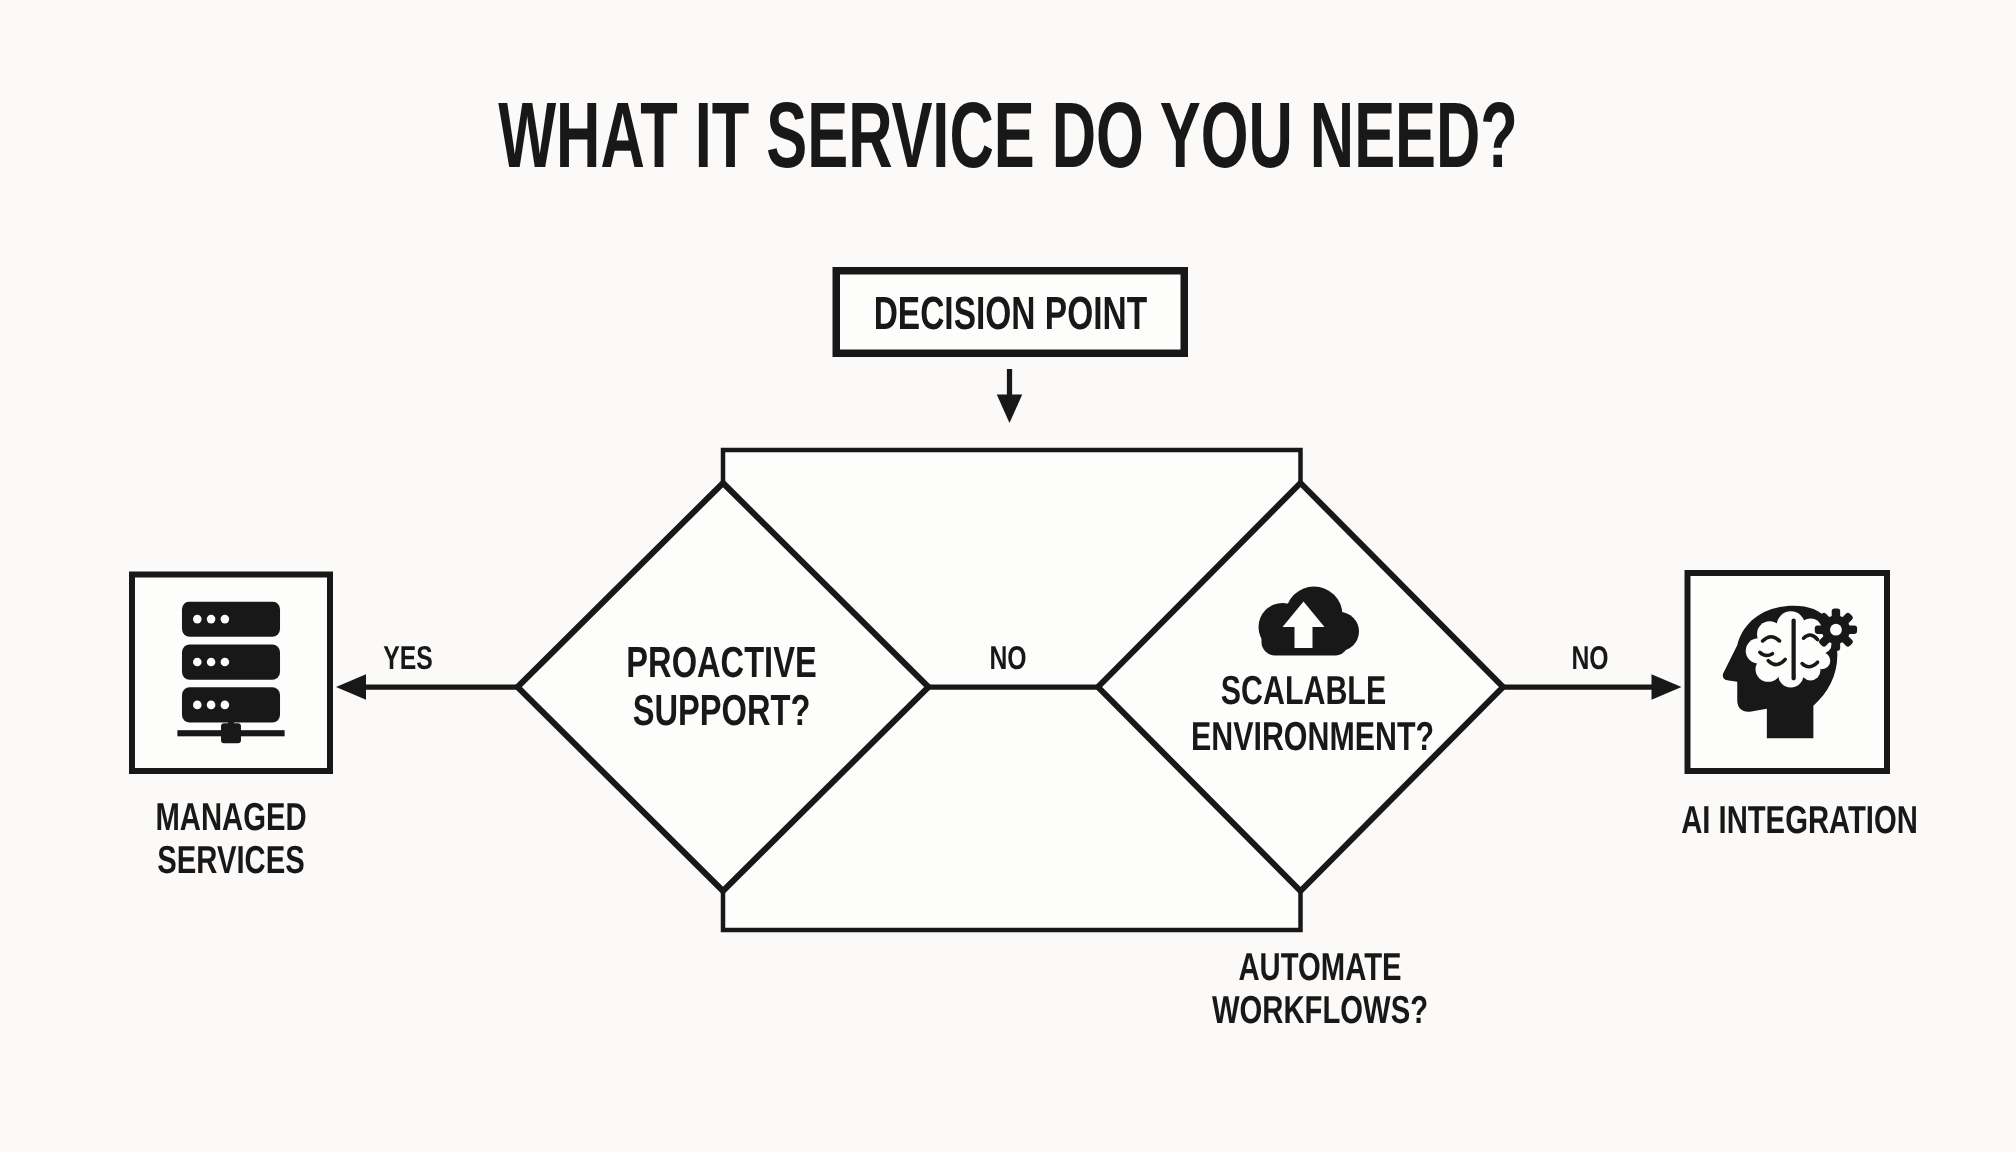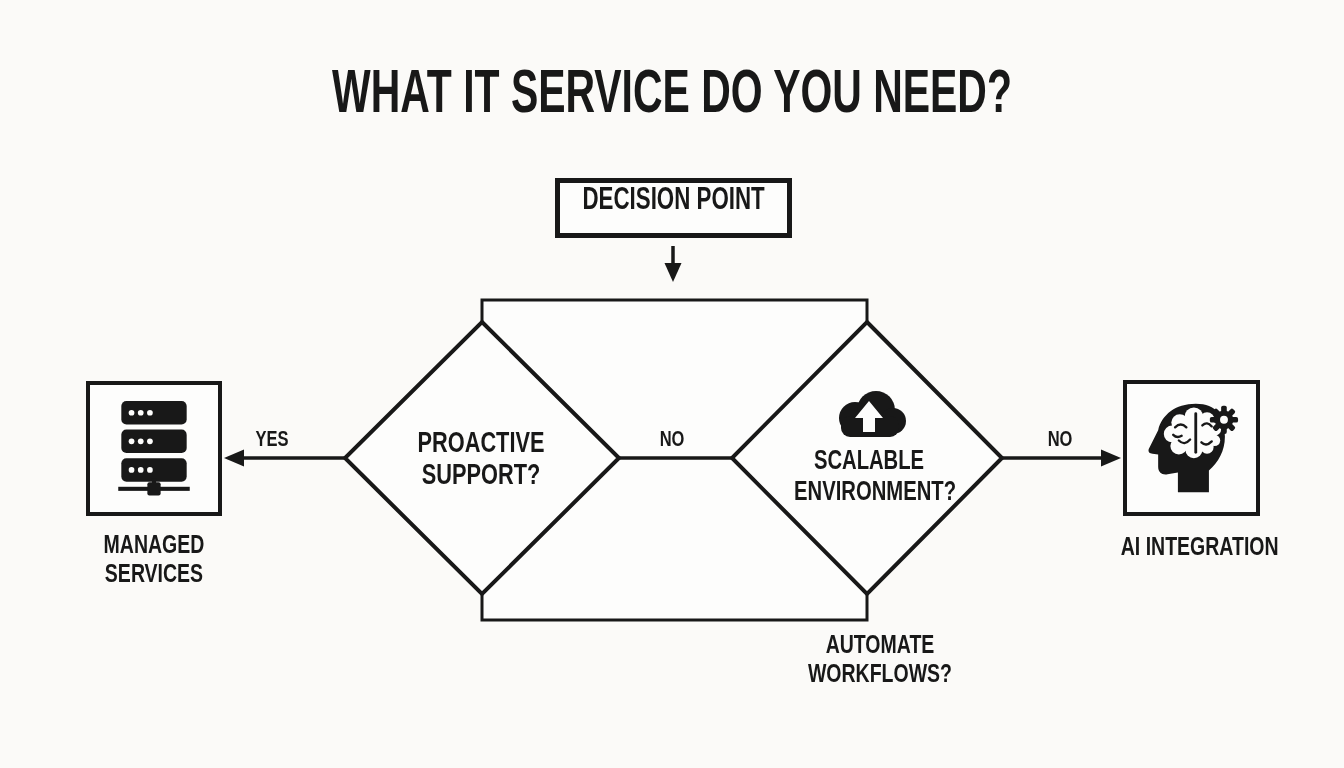--- a/index.html
+++ b/index.html
@@ -30,21 +30,21 @@
   }
   .title{
     position:absolute;left:0;top:60px;width:1344px;
     font-size:62px;line-height:1;text-align:center;
     font-weight:700;transform:scaleX(0.66);transform-origin:50% 50%;
     white-space:nowrap;
   }
   .decision-box{
     position:absolute;left:555px;top:178px;width:237px;height:60px;
     border:5px solid var(--ink);background:var(--shape_fill);
-    display:flex;align-items:flex-start;justify-content:center;
+    display:flex;align-items:center;justify-content:center;
   }
   .decision-box .lbl{font-size:31px;line-height:1;white-space:nowrap;}
 
   .txt{
     position:absolute;text-align:center;font-weight:700;
     transform:scaleX(0.75);transform-origin:50% 50%;
   }
   .dlabel-left{left:381px;top:426px;width:200px;font-size:29px;line-height:32px;}
   .dlabel-right{left:769px;top:445px;width:200px;font-size:27px;line-height:31px;}
   .edge-lbl{font-size:22px;line-height:24px;}

